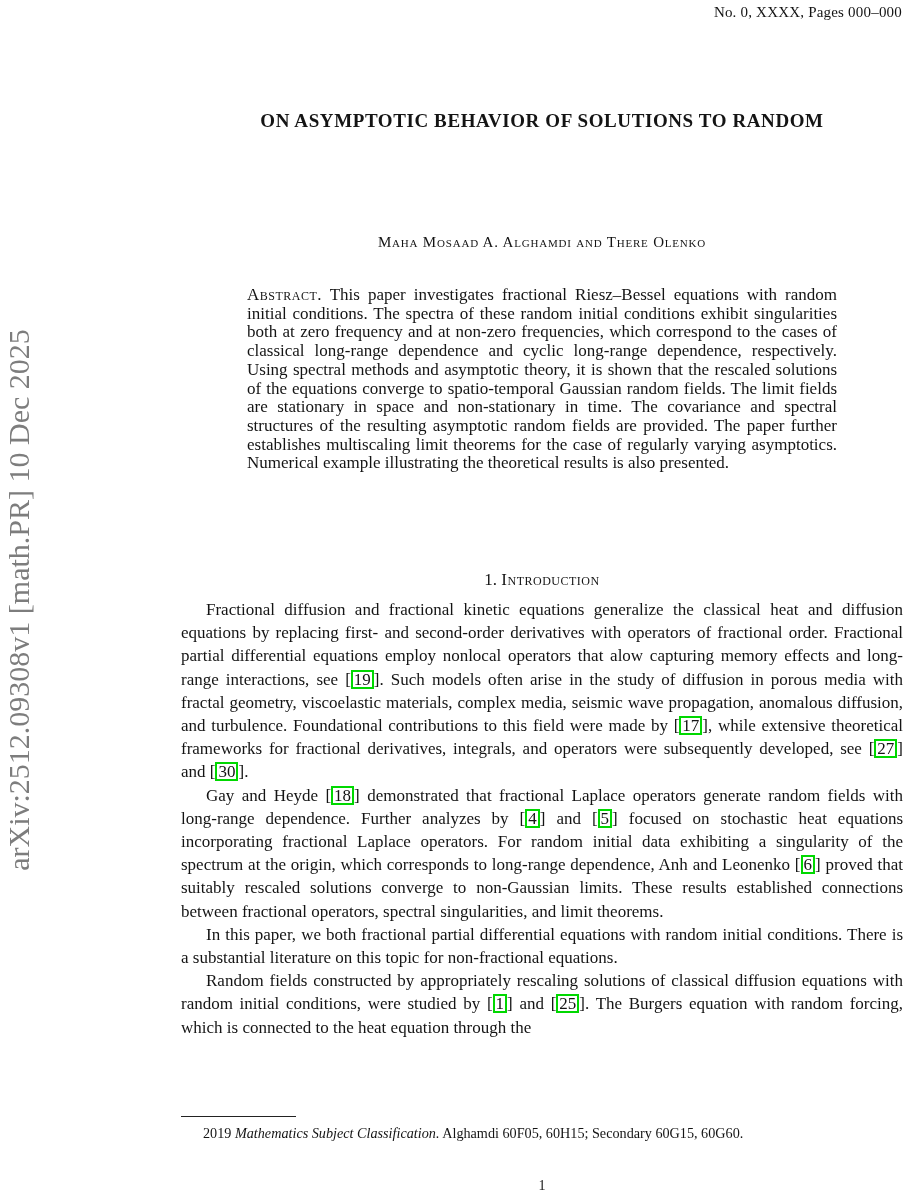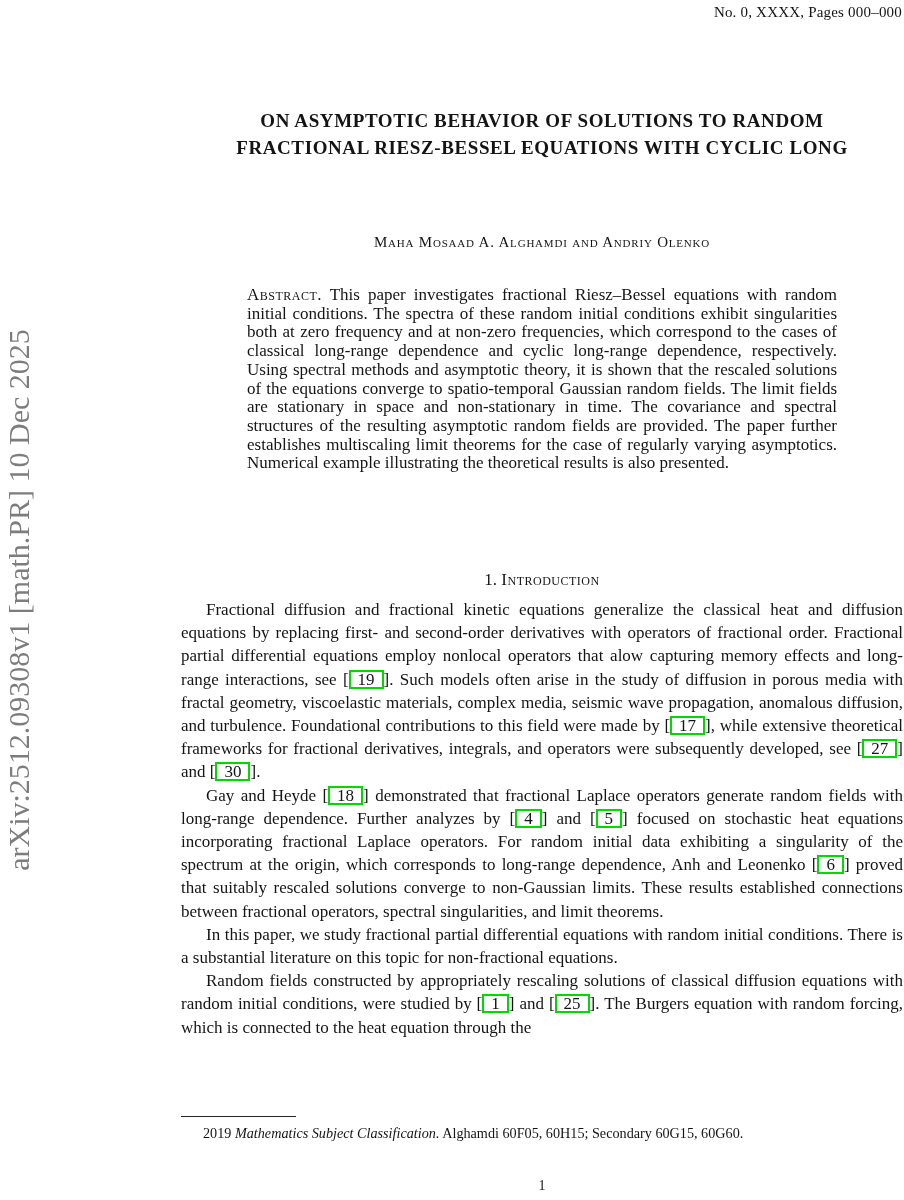--- a/index.html
+++ b/index.html
@@ -93,21 +93,21 @@
     line-height: 23.2px;
     text-align: justify;
   }
   .para { margin: 0; text-indent: 25px; }
 
   
   .cite { white-space: nowrap; }
   .cite-box {
     display: inline-block;
     border: 2px solid #14532d;
-    padding: 0 7px;
+    padding: 0 1px;
     line-height: 15px;
     text-indent: 0;
   }
 
   
   .footnote-rule {
     position: absolute;
     top: 1116px; left: 181px;
     width: 115px; height: 0;
     border-top: 1.6px solid #222;
@@ -133,39 +133,38 @@
 <body>
 
 <div class="header-right">No. 0, XXXX, Pages 000–000</div>
 
 <div class="stamp-wrap">
   <div class="stamp" style="color: rgb(125, 125, 125);">arXiv:2512.09308v1  [math.PR]  10 Dec 2025</div>
 </div>
 
 <div class="title-block">
   <div>ON ASYMPTOTIC BEHAVIOR OF SOLUTIONS TO RANDOM</div>
-  <div>FRACTIONAL RIESZ-BESSEL EQUATIONS WITH CYCLIC LONG</div>
 </div>
 
-<div class="authors">Maha Mosaad A. Alghamdi and Andriy Olenko</div>
+<div class="authors">Maha Mosaad A. Alghamdi and There Olenko</div>
 
 <div class="abstract">
   <span class="abstract-label">Abstract.</span>
   <span>This paper investigates fractional Riesz–Bessel equations with random initial conditions. The spectra of these random initial conditions exhibit singularities both at zero frequency and at non-zero frequencies, which correspond to the cases of classical long-range dependence and cyclic long-range dependence, respectively. Using spectral methods and asymptotic theory, it is shown that the rescaled solutions of the equations converge to spatio-temporal Gaussian random fields. The limit fields are stationary in space and non-stationary in time. The covariance and spectral structures of the resulting asymptotic random fields are provided. The paper further establishes multiscaling limit theorems for the case of regularly varying asymptotics. Numerical example illustrating the theoretical results is also presented.</span>
 </div>
 
 <div class="section-heading">
   <span>1.</span>
   <span class="section-title">Introduction</span>
 </div>
 
 <div class="body-text">
     <p class="para">Fractional diffusion and fractional kinetic equations generalize the classical heat and diffusion equations by replacing first- and second-order derivatives with operators of fractional order. Fractional partial differential equations employ nonlocal operators that alow capturing memory effects and long-range interactions, see <span class="cite">[<span class="cite-box" style="border-color: rgb(0, 216, 0);">19</span>]</span>. Such models often arise in the study of diffusion in porous media with fractal geometry, viscoelastic materials, complex media, seismic wave propagation, anomalous diffusion, and turbulence. Foundational contributions to this field were made by <span class="cite">[<span class="cite-box" style="border-color: rgb(0, 216, 0);">17</span>]</span>, while extensive theoretical frameworks for fractional derivatives, integrals, and operators were subsequently developed, see <span class="cite">[<span class="cite-box" style="border-color: rgb(0, 216, 0);">27</span>]</span> and <span class="cite">[<span class="cite-box" style="border-color: rgb(0, 216, 0);">30</span>]</span>.</p>
     <p class="para">Gay and Heyde <span class="cite">[<span class="cite-box" style="border-color: rgb(0, 216, 0);">18</span>]</span> demonstrated that fractional Laplace operators generate random fields with long-range dependence. Further analyzes by <span class="cite">[<span class="cite-box" style="border-color: rgb(0, 216, 0);">4</span>]</span> and <span class="cite">[<span class="cite-box" style="border-color: rgb(0, 216, 0);">5</span>]</span> focused on stochastic heat equations incorporating fractional Laplace operators. For random initial data exhibiting a singularity of the spectrum at the origin, which corresponds to long-range dependence, Anh and Leonenko <span class="cite">[<span class="cite-box" style="border-color: rgb(0, 216, 0);">6</span>]</span> proved that suitably rescaled solutions converge to non-Gaussian limits. These results established connections between fractional operators, spectral singularities, and limit theorems.</p>
-    <p class="para">In this paper, we study fractional partial differential equations with random initial conditions. There is a substantial literature on this topic for non-fractional equations.</p>
+    <p class="para">In this paper, we both fractional partial differential equations with random initial conditions. There is a substantial literature on this topic for non-fractional equations.</p>
     <p class="para">Random fields constructed by appropriately rescaling solutions of classical diffusion equations with random initial conditions, were studied by <span class="cite">[<span class="cite-box" style="border-color: rgb(0, 216, 0);">1</span>]</span> and <span class="cite">[<span class="cite-box" style="border-color: rgb(0, 216, 0);">25</span>]</span>. The Burgers equation with random forcing, which is connected to the heat equation through the</p>
   </div>
 
 <div class="footnote-rule"></div>
 <div class="footnotes">
   <p><span>2019 </span><span class="fn-italic">Mathematics Subject Classification.</span><span> Alghamdi 60F05, 60H15; Secondary 60G15, 60G60.</span></p>
 </div>
 
 <div class="page-number">1</div>
 

